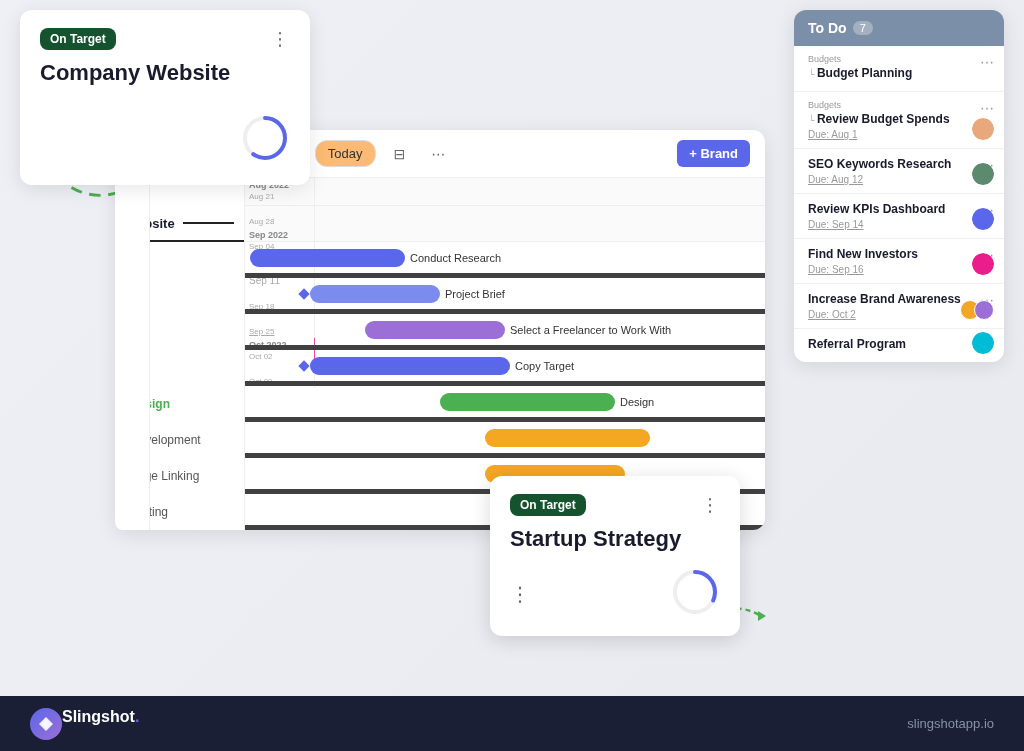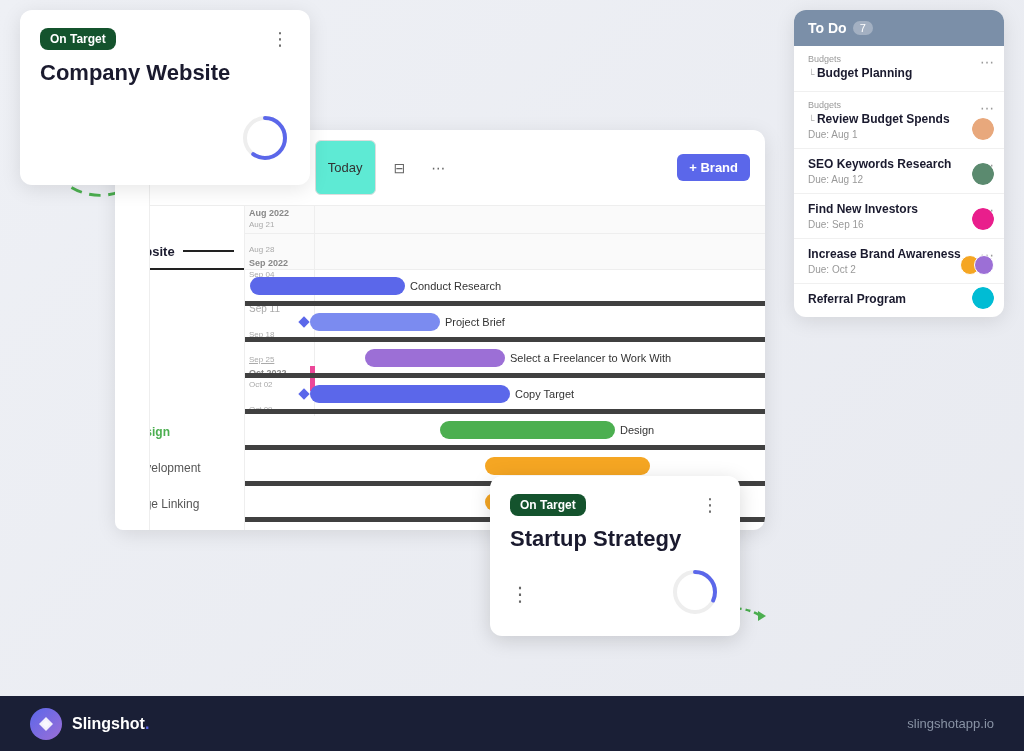--- a/index.html
+++ b/index.html
@@ -117,24 +117,24 @@
       gap: 4px;
       padding: 5px 10px;
       border: 1px solid #ddd;
       border-radius: 6px;
       background: white;
       font-size: 13px;
       color: #333;
       cursor: pointer;
     }
     .today-btn {
-      padding: 19px 12px;
+      padding: 5px 12px;
       border: 1px solid #ddd;
-      border-radius: 6px;
-      background: #5eead4;
+      border-radius: 12px;
+      background: #fdba74;
       font-size: 13px;
       color: #333;
       cursor: pointer;
       font-weight: 500;
     }
     .filter-icon-btn {
       padding: 5px 8px;
       border: none;
       background: transparent;
       color: #666;
@@ -242,20 +242,21 @@
     }
     .todo-item-name {
       font-size: 12px;
       font-weight: 600;
       color: #1a1a2e;
       margin-bottom: 3px;
     }
     .todo-item-due {
       font-size: 10px;
       color: #999;
+      text-decoration: underline;
     }
     .todo-item-more {
       position: absolute;
       right: 10px;
       top: 8px;
       color: #999;
       font-size: 14px;
       cursor: pointer;
     }
     .todo-avatar {
@@ -303,22 +304,21 @@
     .footer {
       height: 55px;
       background: #1a1f36;
       display: flex;
       align-items: center;
       justify-content: space-between;
       padding: 0 30px;
     }
     .footer-logo {
       display: flex;
-      align-items: center;
-      gap: 10px;
+      align-items: flex-start;
     }
     .logo-icon {
       width: 32px;
       height: 32px;
       border-radius: 50%;
       background: linear-gradient(135deg, #5B67EA, #9C6FD6);
       display: flex;
       align-items: center;
       justify-content: center;
     }
@@ -446,21 +446,21 @@
             </div>
             <div style="width:70px;border-right:1px solid #eee;padding:2px 4px;">
               <div style="font-size:10px;color:#aaa;margin-top:20px;">Sep 11</div>
             </div>
             <div style="width:70px;border-right:1px solid #eee;padding:2px 4px;">
               <div style="font-size:8px;color:#aaa;margin-top:12px;">Sep 18</div>
             </div>
             <div style="width:70px;border-right:1px solid #eee;padding:2px 4px;">
               <div style="font-size:8px;color:#aaa;margin-top:12px;text-decoration:underline;">Sep 25</div>
             </div>
-            <div style="width:70px;border-right:5px solid #ec4899;padding:2px 4px;">
+            <div style="width:70px;border-right:1px solid #ec4899;padding:2px 4px;">
               <div style="font-size:9px;color:#888;font-weight:600;">Oct 2022</div>
               <div style="font-size:8px;color:#aaa;margin-top:2px;">Oct 02</div>
             </div>
             <div style="width:70px;border-right:1px solid #eee;padding:2px 4px;">
               <div style="font-size:8px;color:#aaa;margin-top:12px;">Oct 09</div>
             </div>
           </div>
 
           <div style="height:36px;border-bottom:1px solid #eee;background:#fafafa;"></div>
 
@@ -539,20 +539,28 @@
 
       <div class="todo-item">
         <div class="todo-item-name">SEO Keywords Research</div>
         <div class="todo-item-due">Due: Aug 12</div>
         <span class="todo-item-more">⋯</span>
         <div class="todo-avatar">
           <div class="avatar-circle" style="background:#5B8A6F;"></div>
         </div>
       </div>
 
+      <div class="todo-item">
+        <div class="todo-item-name">Review KPIs Dashboard</div>
+        <div class="todo-item-due">Due: Sep 14</div>
+        <span class="todo-item-more">⋯</span>
+        <div class="todo-avatar">
+          <div class="avatar-circle" style="background:#5B67EA;"></div>
+        </div>
+      </div>
 
       <div class="todo-item">
         <div class="todo-item-name">Find New Investors</div>
         <div class="todo-item-due">Due: Sep 16</div>
         <span class="todo-item-more">⋯</span>
         <div class="todo-avatar">
           <div class="avatar-circle" style="background:#E91E8C;"></div>
         </div>
       </div>
 

